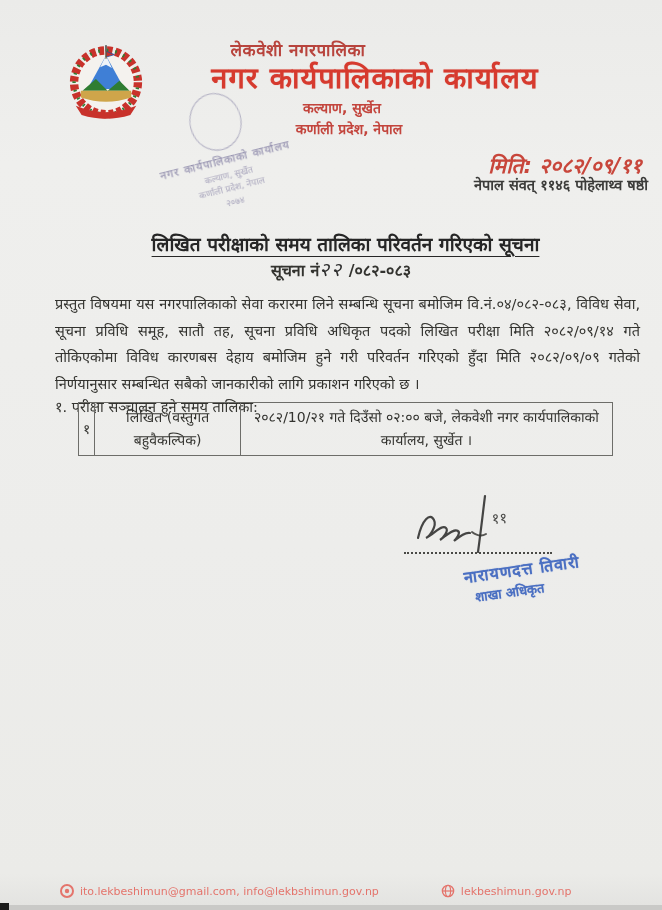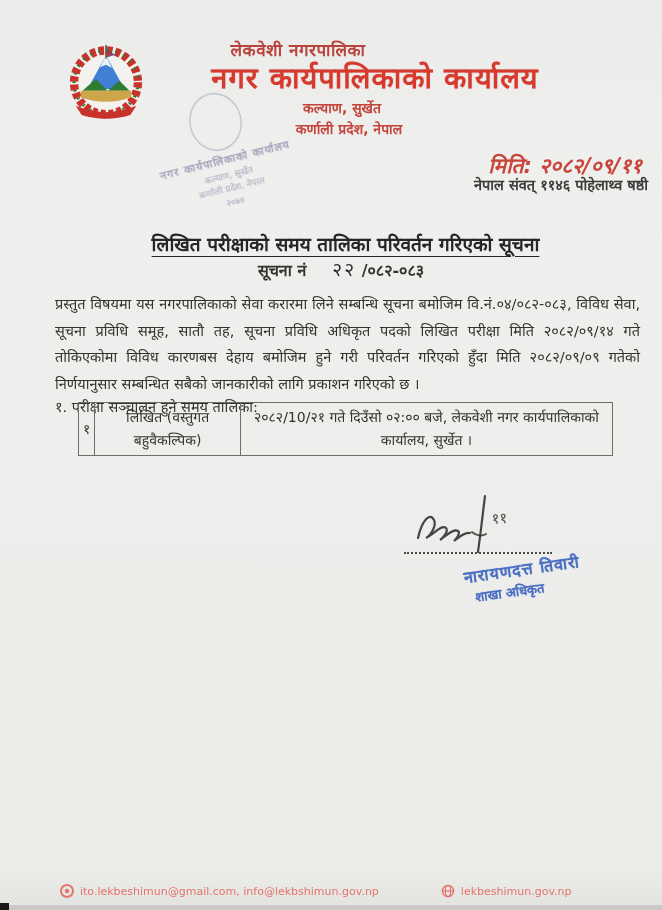--- a/index.html
+++ b/index.html
@@ -38,22 +38,22 @@
   
   .d-bs { position:absolute; right:20px; top:151px; color:#c8463b; font-size:21px; font-weight:bold;font-style:italic; }
   .d-ns { position:absolute; right:14px; top:174px; color:#3c3c3a; font-size:14.5px; font-weight:bold;text-align:center; }
 
   
   .n-title { position:absolute; left:0; top:218px; width:662px; padding-left:29px; text-align:center;
              color:#262626; font-size:19px; font-weight:bold; text-decoration:underline;
              text-underline-offset:5px;margin-top:13px; }
   .n-no { position:absolute; left:0; top:256px; width:662px; padding-left:20px; text-align:center;
           color:#33332f; font-size:16px; font-weight:bold; }
-  .n-no .hand { font-family:"DejaVu Serif","Liberation Serif",serif; 
-                font-size:19px; font-weight:normal; color:#2d2d2d; letter-spacing:2px;padding-left:26px; }
+  .n-no .hand { font-family:"DejaVu Serif","Liberation Serif",serif; font-style:italic;
+                font-size:19px; font-weight:normal; color:#2d2d2d; letter-spacing:2px; }
 
   
   .body-par { position:absolute; left:55px; top:291px; width:585px; text-align:justify;
               color:#33332f; font-size:14.5px; line-height:26.5px; font-weight:500; }
   .list-line { position:absolute; left:55px; top:396px; color:#33332f; font-size:14.5px; font-weight:500; }
 
   
   table.sched { position:absolute; left:78px; top:402px; width:535px; border-collapse:collapse;
                 color:#33332f; font-size:14px; }
   table.sched th, table.sched td { border:1.5px solid #6d6d69; text-align:center; padding:3px 4px; }

